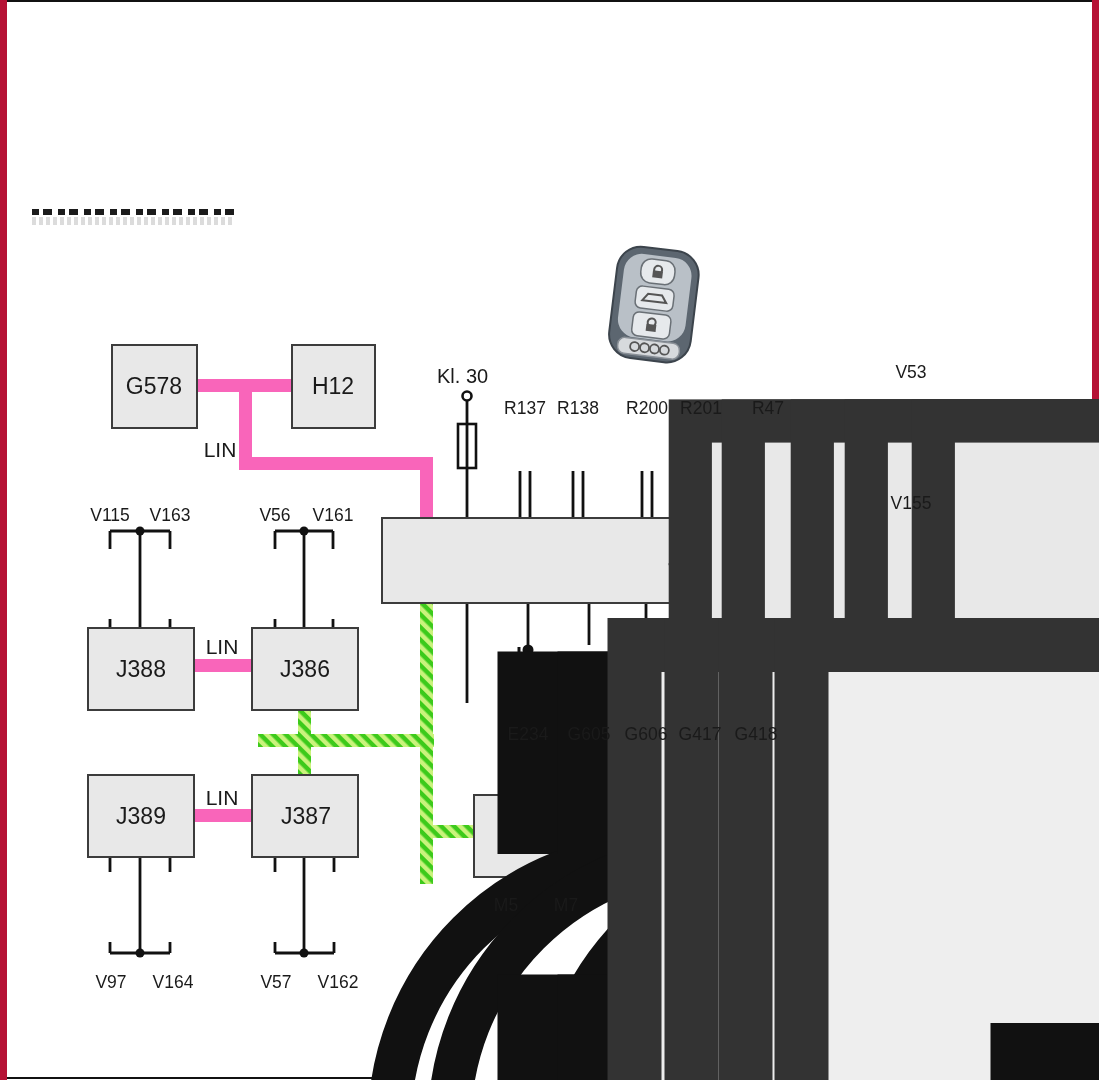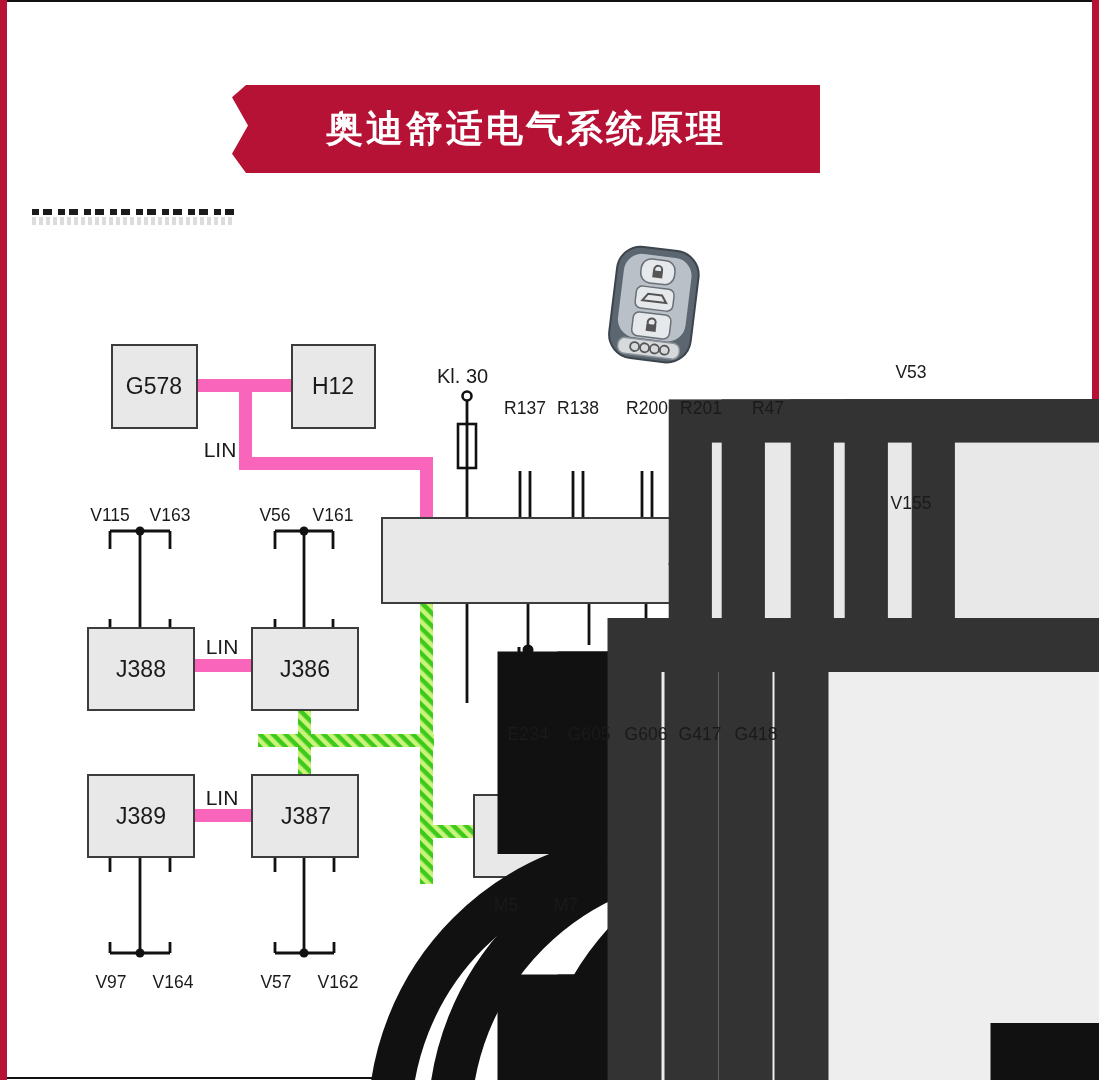--- a/index.html
+++ b/index.html
@@ -29,23 +29,20 @@
 </head>
 <body>
 
 <div class="page">
 
   <div class="edge-top"></div>
   <div class="edge-bottom"></div>
   <div class="edge-left"></div>
   <div class="edge-right"></div>
 
-  <div class="banner">
-    <h1>奥迪舒适电气系统原理</h1>
-  </div>
 
   <div class="obscured">
     <div class="r1"></div>
       <div class="r2"></div>
   </div>
 
   <svg width="1099" height="1080" viewBox="0 0 1099 1080">
     <defs>
       <pattern id="hatch" width="9" height="9" patternUnits="userSpaceOnUse" patternTransform="rotate(45)">
         <rect width="9" height="9" fill="#caf37c"></rect>

